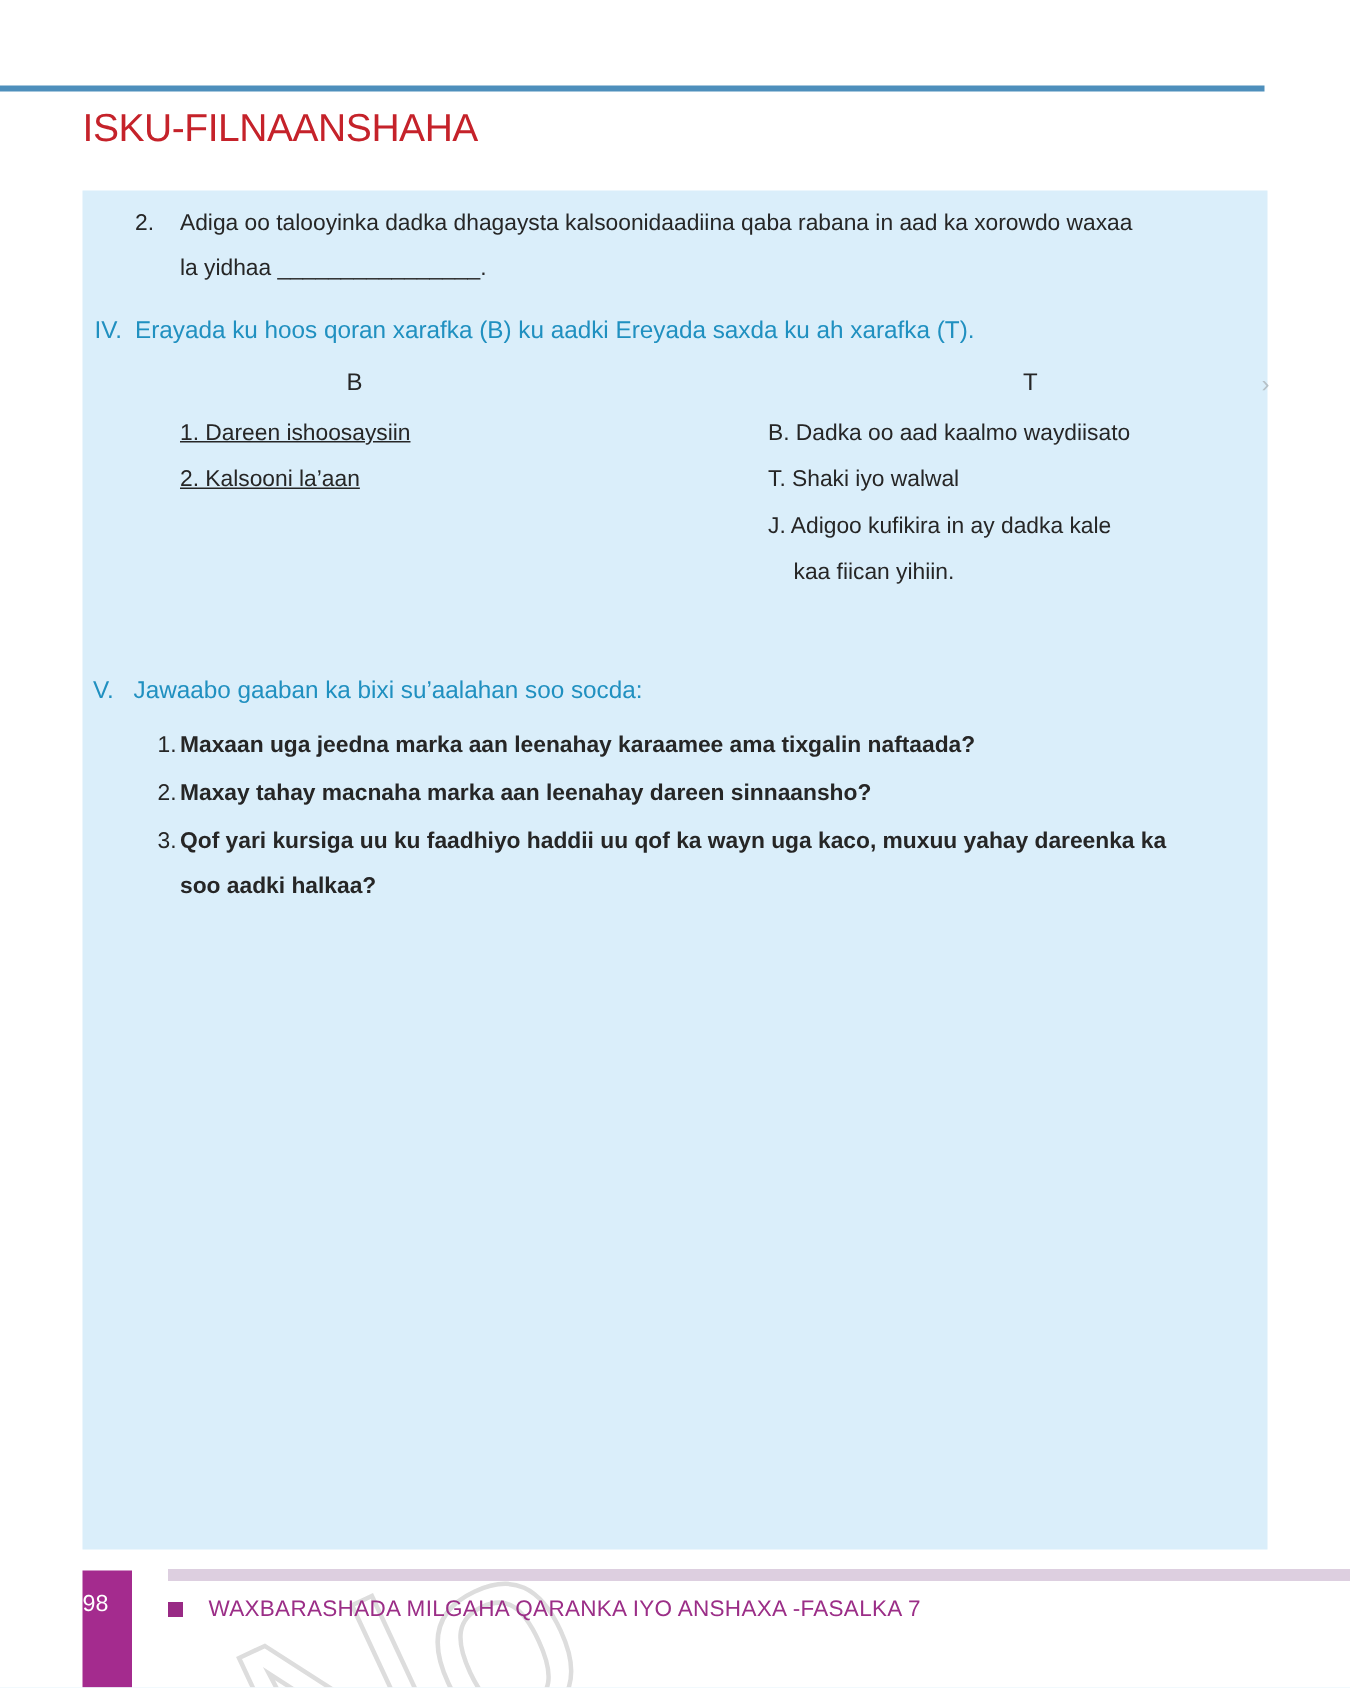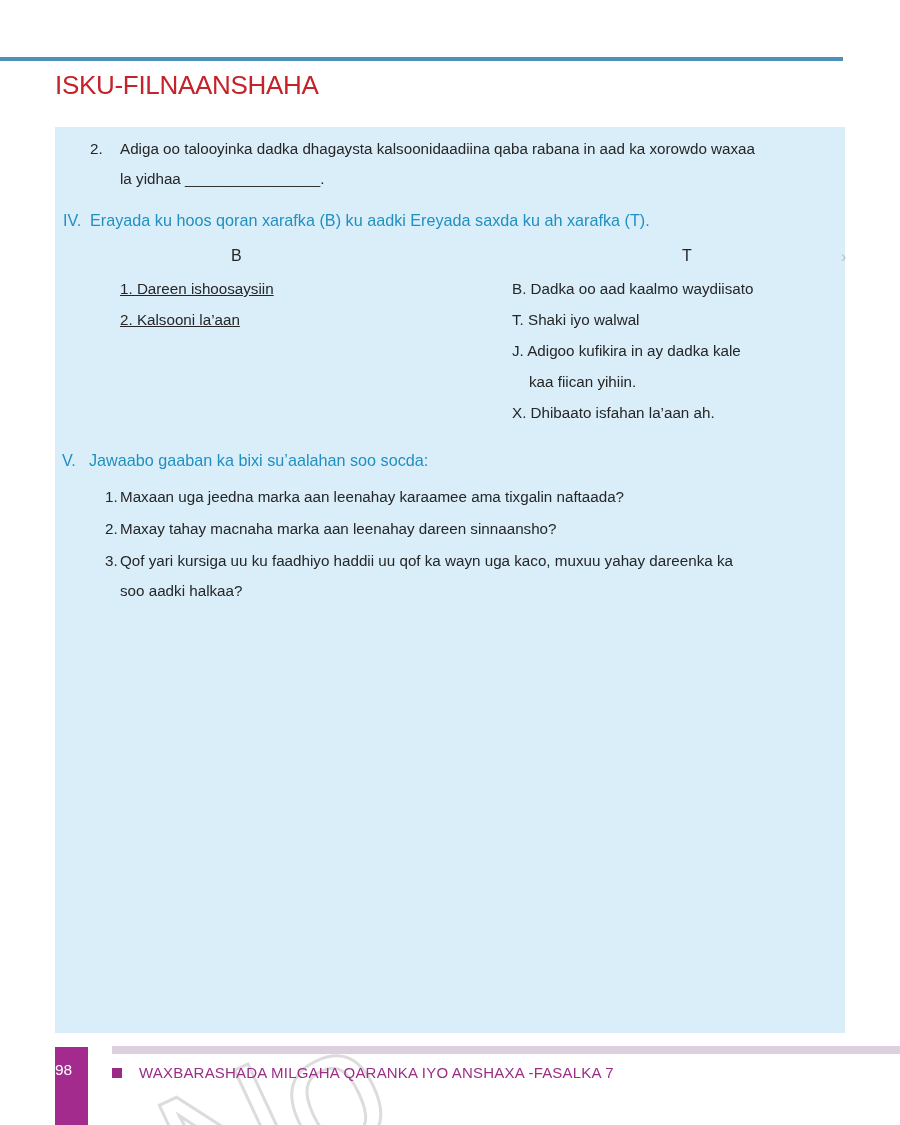--- a/index.html
+++ b/index.html
@@ -77,21 +77,21 @@
   .list-t { left: 457px; }
   .match-list .indent { padding-left: 17px; }
 
   .questions {
     position: absolute;
     left: 50px; top: 355px;
     width: 740px;
   }
   .q-row { display: flex; margin-bottom: 2px; }
   .q-row .qnum { flex: 0 0 15px; }
-  .q-row .qtext { width: 700px; }
+  .q-row .qtext { width: 700px; font-weight: bold; }
 
   
   .chevron {
     position: absolute;
     left: 841px; top: 248px;
     font-size: 16px;
     color: #b6c0c6;
   }
 
   
@@ -174,21 +174,20 @@
     <div class="match-list list-b">
       <div>1. Dareen ishoosaysiin</div>
       <div>2. Kalsooni la’aan</div>
     </div>
 
     <div class="match-list list-t">
       <div>B. Dadka oo aad kaalmo waydiisato</div>
       <div>T. Shaki iyo walwal</div>
       <div>J. Adigoo kufikira in ay dadka kale</div>
       <div class="indent">kaa fiican yihiin.</div>
-      <div>X. Dhibaato isfahan la’aan ah.</div>
     </div>
 
     <div class="sec-heading h-v">
       <div class="num">V.</div>
       <div>Jawaabo gaaban ka bixi su’aalahan soo socda:</div>
     </div>
 
     <div class="questions body-text">
       <div class="q-row">
         <div class="qnum">1.</div>

